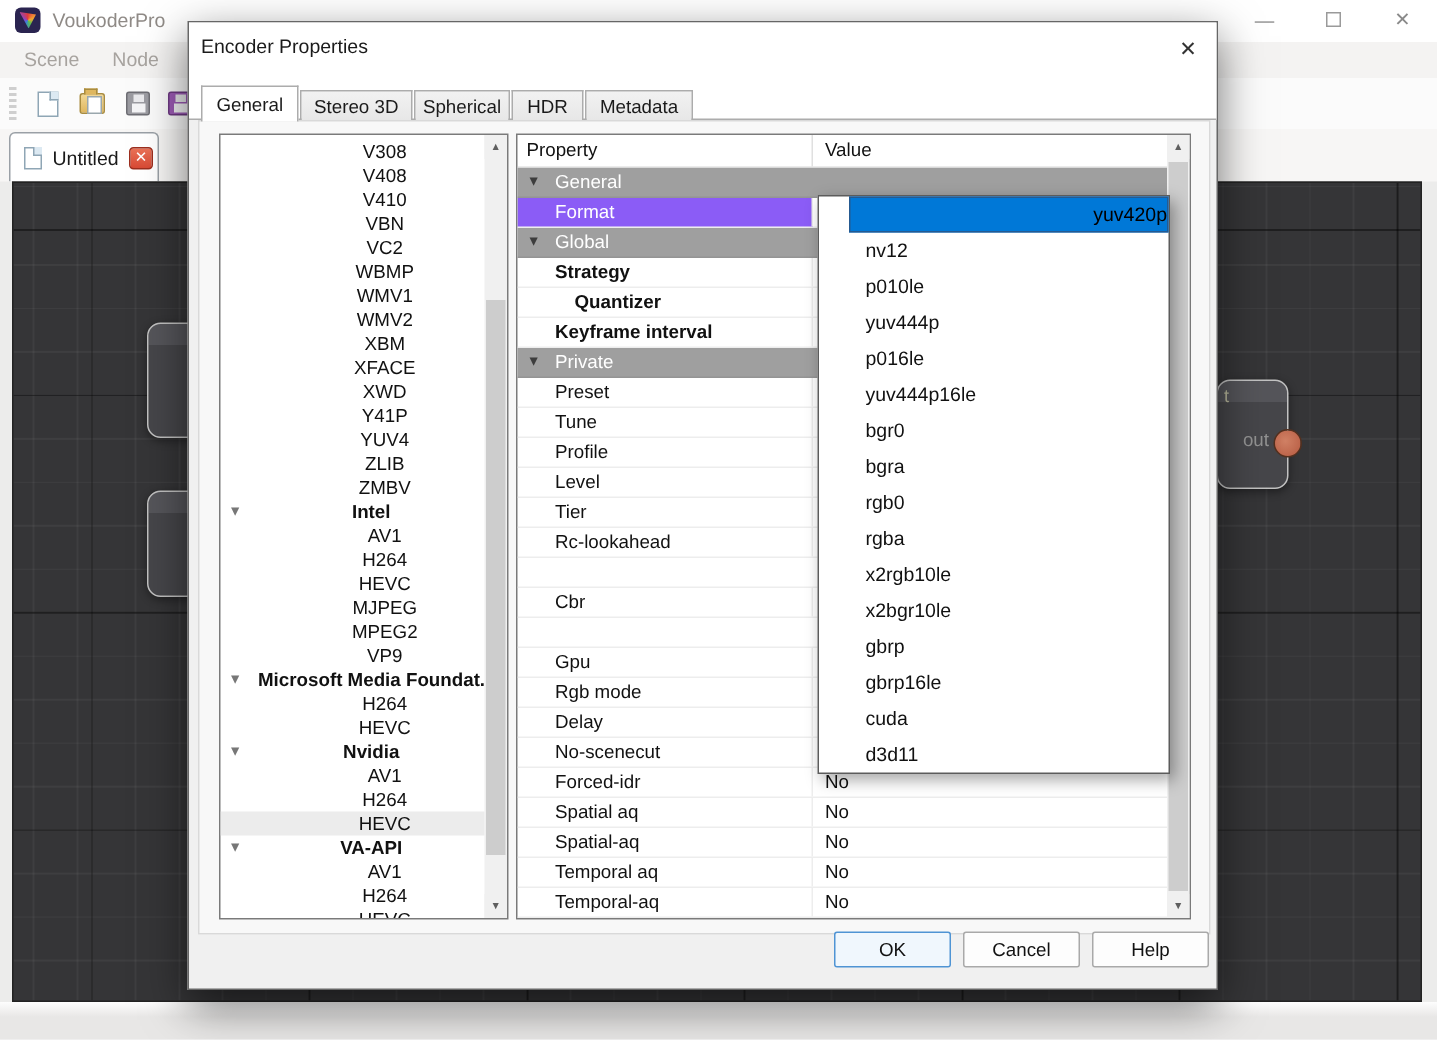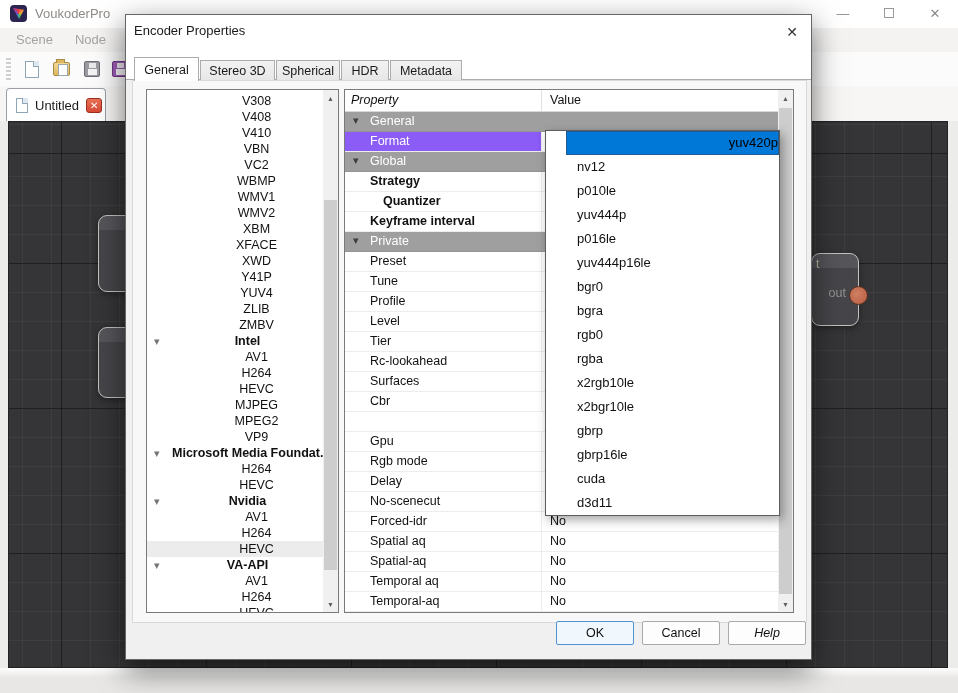--- a/index.html
+++ b/index.html
@@ -105,21 +105,21 @@
   .vscroll .arr { position:absolute; left:0; width:15px; height:16px; display:flex; align-items:center;
                   justify-content:center; font-size:7px; color:#5f5f5f; background:#f0f0f0; }
   .vscroll .arr.up { top:0; } .vscroll .arr.down { bottom:0; }
   .vscroll .thumb { position:absolute; left:1px; width:13px; background:#cdcdcd; }
 
   
   .proptable { position:absolute; left:218px; top:74px; width:450px; height:524px; background:#fff;
                border:1px solid #7a7a7a; overflow:hidden; }
   .ptable-inner { position:absolute; left:0; top:0; right:15px; bottom:0; }
   .phead { height:22px; border-bottom:1px solid #d8d8d8; display:flex; font-size:12.5px; }
-  .phead .hc1 { width:197px; padding:3px 0 0 6px; border-right:1px solid #e0e0e0;font-style:italic; }
+  .phead .hc1 { width:197px; padding:3px 0 0 6px; border-right:1px solid #e0e0e0; }
   .phead .hc2 { flex:1; padding:3px 0 0 8px; }
   .prow { height:20px; display:flex; font-size:12.5px; border-bottom:1px solid #ededed; }
   .prow .c1 { width:197px; padding:2px 0 0 25px; border-right:1px solid #ededed; position:relative; }
   .prow .c2 { flex:1; padding:2px 0 0 8px; }
   .prow.group { background:#9f9f9f; color:#fff; border-bottom:1px solid #949494; }
   .prow.group .c1 { border-right:none; width:100%; }
   .prow.group .tri { position:absolute; left:8px; top:2px; font-size:11px; color:#3d3d3d; }
   .prow.sel .c1 { background:#8b5cf6; color:#fff; }
   .prow.bold .c1 { font-weight:bold; }
   .prow.indent2 .c1 { padding-left:38px; }
@@ -303,21 +303,20 @@
           </div>
           <div class="prow ">
             <div class="c1"><span>Tier</span></div>
             <div class="c2"></div>
           </div>
           <div class="prow ">
             <div class="c1"><span>Rc-lookahead</span></div>
             <div class="c2"></div>
           </div>
           <div class="prow ">
-            <div class="c1"><span>Surfaces</span></div>
             <div class="c2"></div>
           </div>
           <div class="prow ">
             <div class="c1"><span>Cbr</span></div>
             <div class="c2"></div>
           </div>
           <div class="prow ">
             <div class="c2"></div>
           </div>
           <div class="prow ">
@@ -361,21 +360,21 @@
     <div class="vscroll">
       <div class="arr up">▲</div>
       <div class="thumb" style="top:18px;bottom:18px"></div>
       <div class="arr down">▼</div>
     </div>
   </div>
 
   <div class="dlg-buttons" id="dlgbuttons">
       <div class="btn primary" style="left: 430px;">OK</div>
       <div class="btn" style="left: 516px;">Cancel</div>
-      <div class="btn" style="left: 602px; font-style: italic;">Help</div>
+      <div class="btn" style="left: 602px;">Help</div>
     </div>
 </div>
 
 <div class="dropdown" id="dropdown">
     <div class="dd-item selected">yuv420p</div>
     <div class="dd-item">nv12</div>
     <div class="dd-item">p010le</div>
     <div class="dd-item">yuv444p</div>
     <div class="dd-item">p016le</div>
     <div class="dd-item">yuv444p16le</div>

